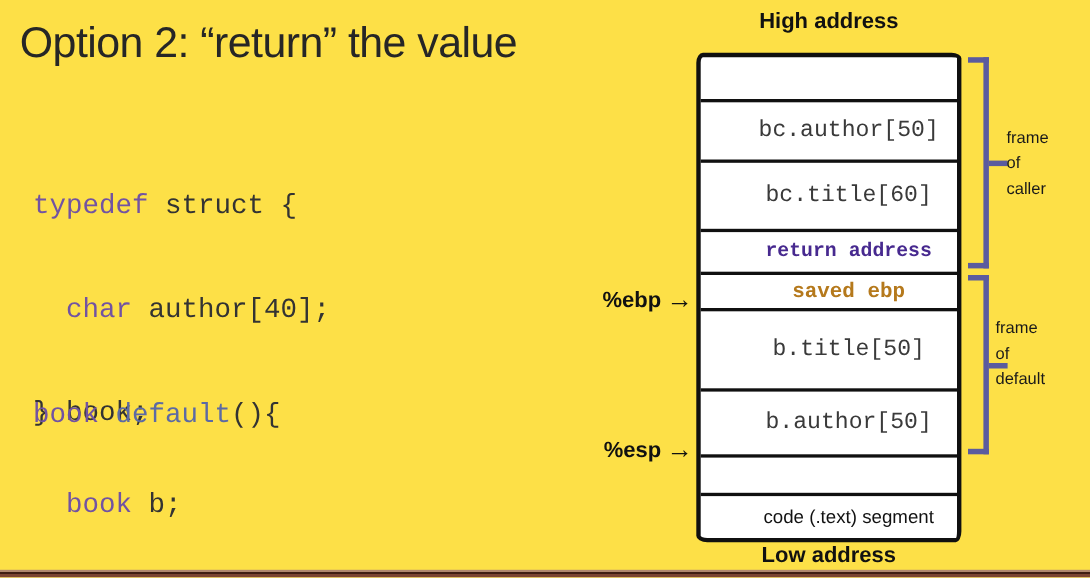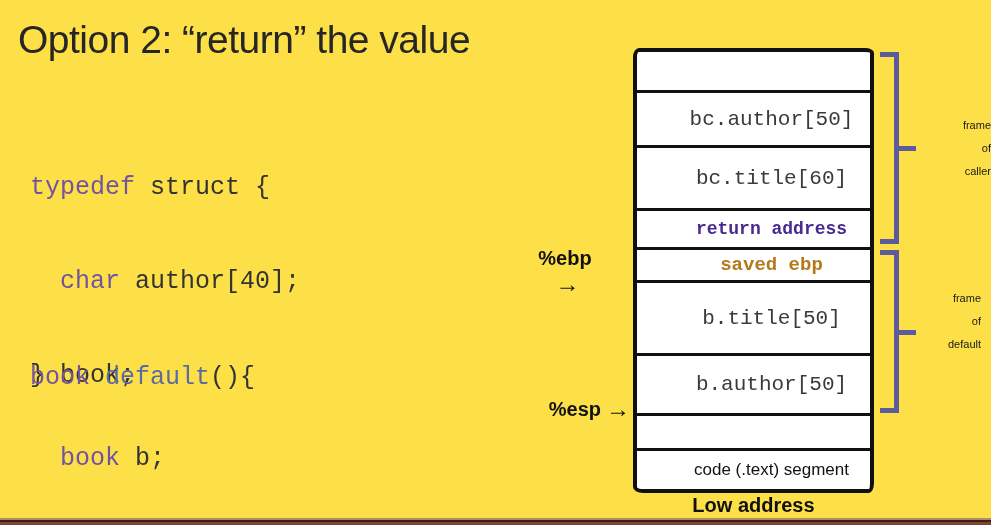--- a/index.html
+++ b/index.html
@@ -52,35 +52,35 @@
   .c3{font-weight:bold; font-size:18px; color:#47298f;}
   .c4{font-weight:bold; font-size:19px; color:#b5791c;}
   .c8{font-family:"Liberation Sans", sans-serif; font-size:17px; color:#111;}
 
   
   .reg{
     position:absolute; left:500px; width:130px; text-align:right;
     font-size:20px; font-weight:bold; color:#111; white-space:nowrap;
     display:flex; align-items:center; justify-content:flex-end; height:26px;
   }
-  .reg-ebp{top:272px;flex-direction:column;}
+  .reg-ebp{top:260px;}
   .reg-esp{top:396px;}
   .reg .arrow{font-size:24px; margin-left:5px; font-weight:bold;}
 
   
   .bracket{position:absolute; left:880px; width:37px;}
   .bracket-caller{top:52px; height:192px;}
   .bracket-default{top:250px; height:163px;}
   .bracket .vline{position:absolute; left:14px; top:0; bottom:0; width:5px; background:#5b5b9e;}
   .bracket .arm-top{position:absolute; left:0; top:0; width:19px; height:5px; background:#5b5b9e;}
   .bracket .arm-bottom{position:absolute; left:0; bottom:0; width:19px; height:5px; background:#5b5b9e;}
   .bracket .tick{position:absolute; left:19px; top:calc(50% - 2px); width:17px; height:5px; background:#5b5b9e;}
 
   .bracket-label{
-    position:absolute; width:76px; text-align:right; font-size:11px;
+    position:absolute; width:76px; text-align:left; font-size:15px;
     color:#1a1a1a; line-height:23px; white-space:pre-line;
   }
   .label-caller{left:915px; top:114px;}
   .label-default{left:905px; top:287px;}
 
   
   .bottom-bar{
     position:absolute; left:0; bottom:0; width:100%; height:7px;
     background:linear-gradient(180deg,
       #b08870 0px, #b08870 2px,
@@ -103,20 +103,21 @@
 
   <div class="code codeB">
     <div class="code-line"><span class="kw">book</span><span class="kw2"> default</span><span>(){</span></div>
     <div class="code-line pull-up"><span class="kw">  book</span><span> b;</span></div>
     
     
     
     
   </div>
 
+  <div class="high-label">High address</div>
 
   <div class="stack-box">
     <div class="cell c0"></div>
     <div class="cell c1">bc.author[50]</div>
     <div class="cell c2">bc.title[60]</div>
     <div class="cell c3">return address</div>
     <div class="cell c4">saved ebp</div>
     <div class="cell c5">b.title[50]</div>
     <div class="cell c6">b.author[50]</div>
     <div class="cell c7"></div>

